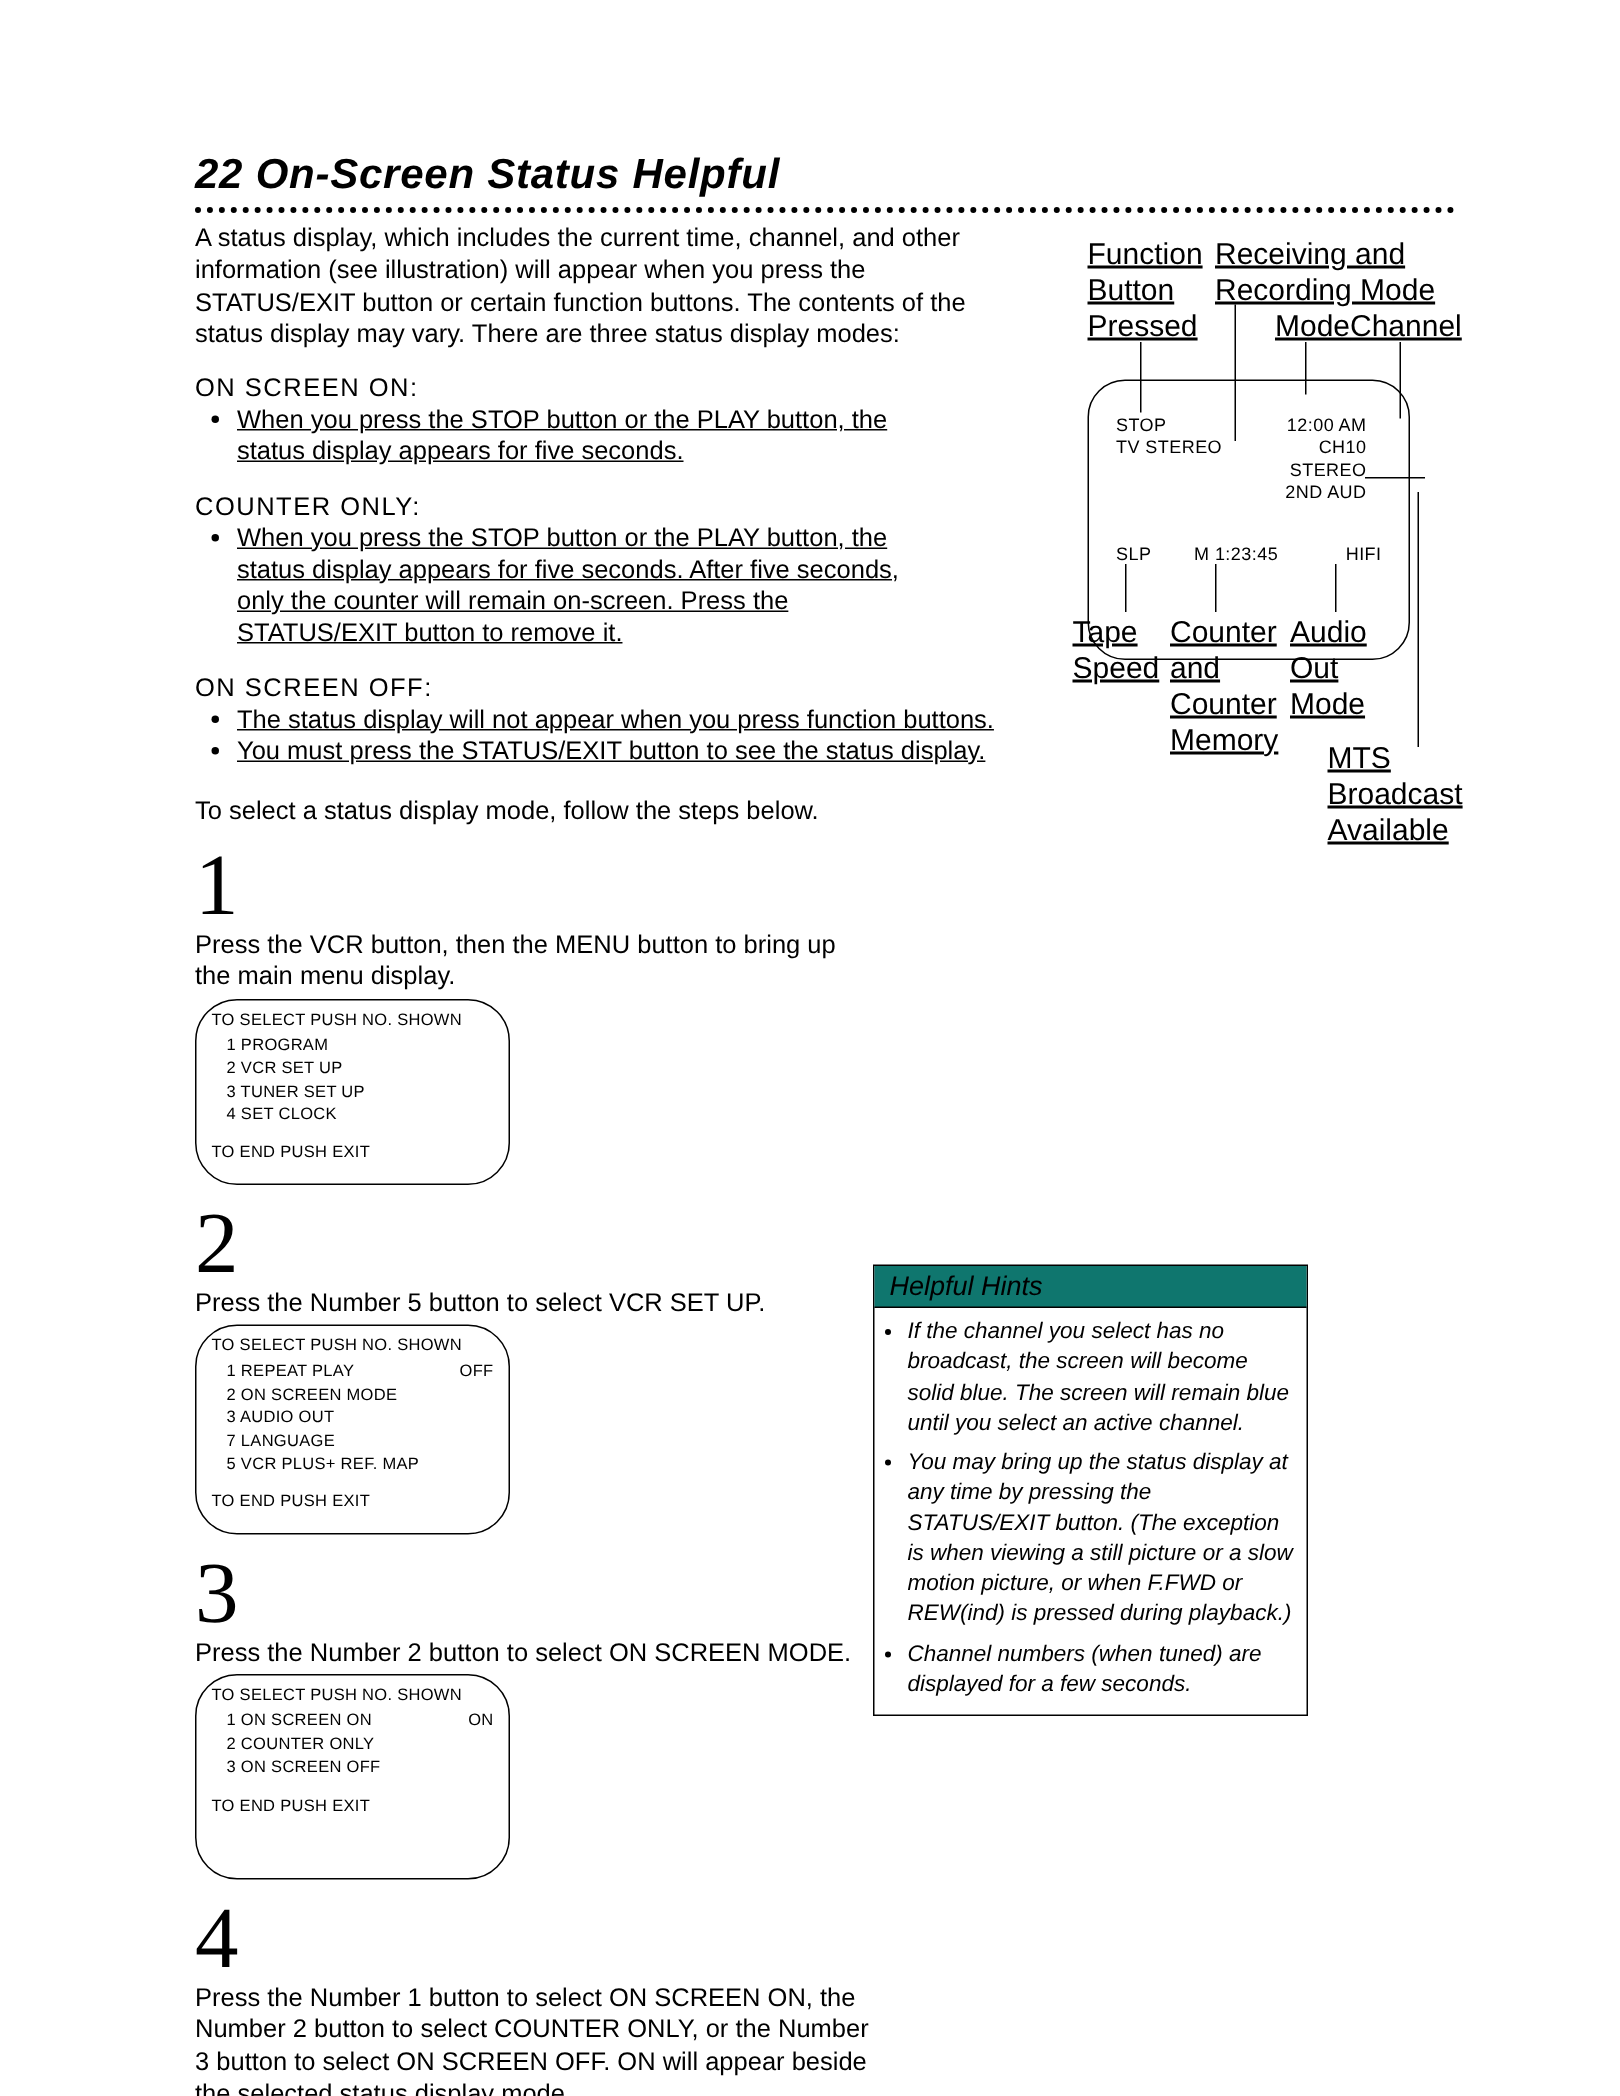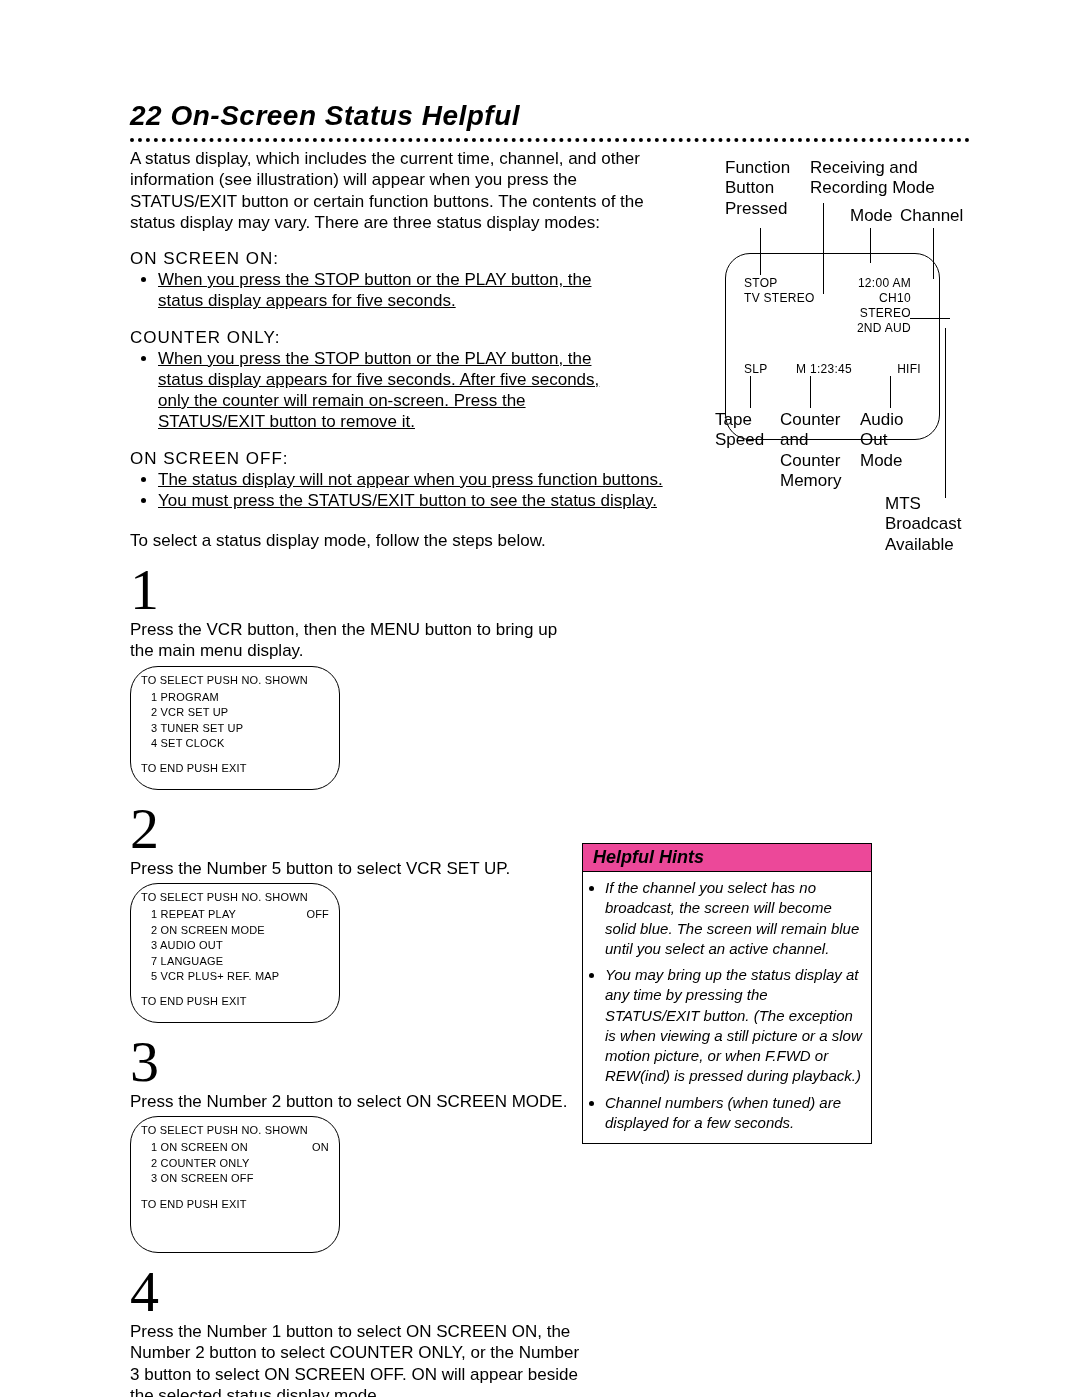--- a/index.html
+++ b/index.html
@@ -86,22 +86,23 @@
   
   .tvwrap {
     position: absolute;
     top: 0;
     left: 470px;
     width: 380px;
     height: 500px;
   }
   .ann {
     position: absolute;
-    font-size: 17px;
+    font-size: 20px;
     line-height: 1.2;
+    text-decoration: underline;
   }
   .tv {
     position: absolute;
     top: 105px;
     left: 125px;
     width: 215px;
     height: 187px;
     border: 1px solid #000;
     border-radius: 25px;
     font-size: 12px;
@@ -114,22 +115,22 @@
   }
   
   .hints {
     position: absolute;
     top: 695px;
     left: 452px;
     width: 290px;
     border: 1.5px solid #000;
   }
   .hints-hdr {
-    background: #ec4899;
-    font-weight: bold;
+    background: #0f766e;
+    font-weight: normal;
     font-style: italic;
     font-size: 18px;
     padding: 3px 10px;
     border-bottom: 1px solid #000;
   }
   .hints ul {
     margin: 6px 6px 10px 8px;
     padding: 0 0 0 14px;
     font-style: italic;
     font-size: 15px;

